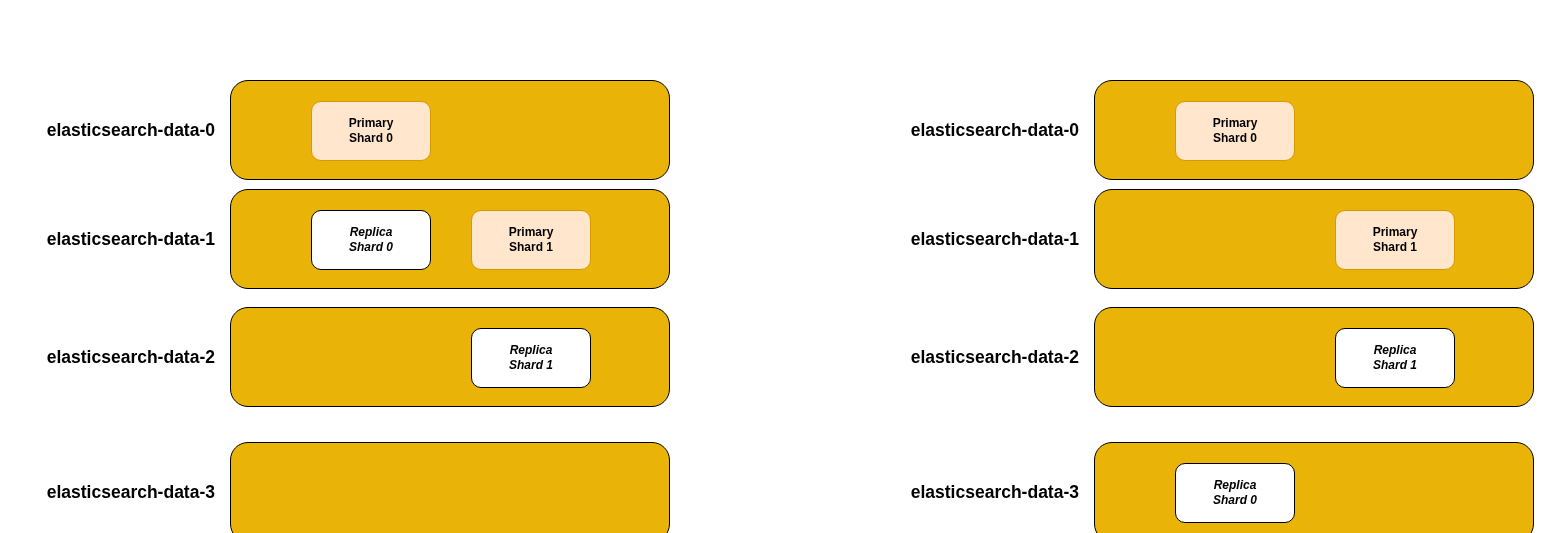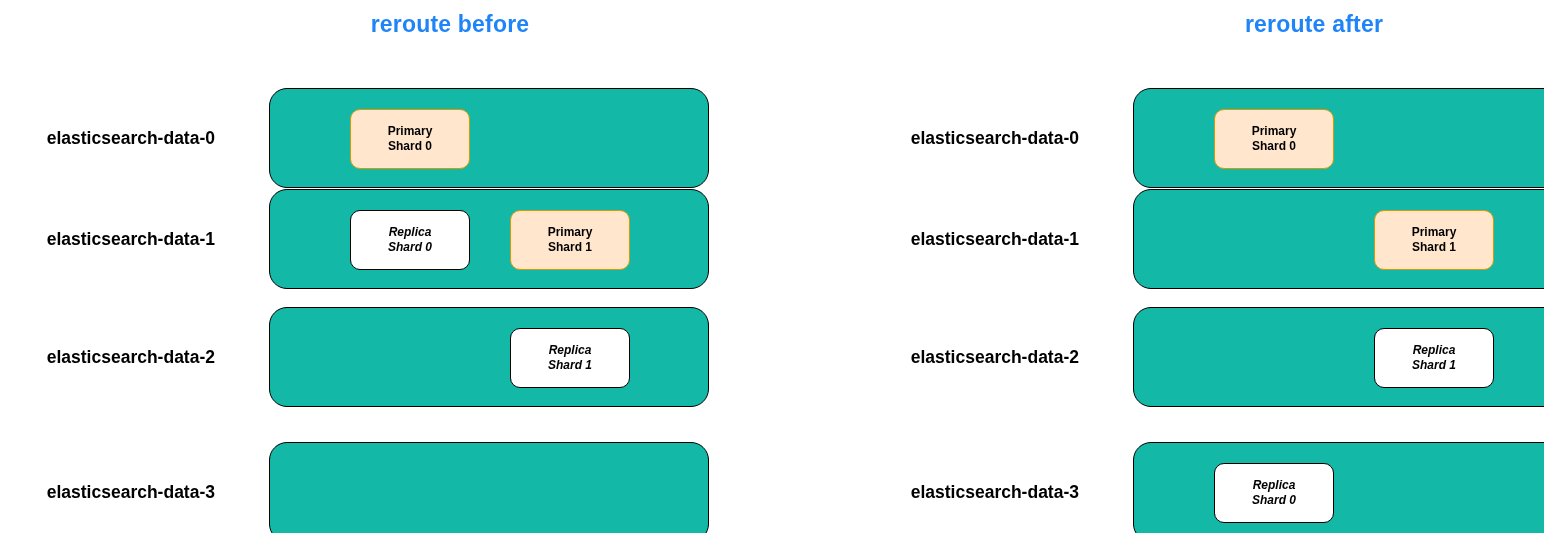--- a/index.html
+++ b/index.html
@@ -35,21 +35,21 @@
     color: var(--title-text, #1E84F8);
     letter-spacing: 0.2px;
   }
 
   .node-row {
     position: absolute;
     left: 0;
     width: 675px;
     height: 100px;
   }
-  .row-0 { top: 88px;  }
+  .row-0 { top: 80px;  }
   .row-1 { top: 189px; }
   .row-2 { top: 307px; }
   .row-3 { top: 442px; }
 
   .node-label {
     position: absolute;
     left: 0;
     top: 0;
     width: 215px;
     height: 100px;
@@ -64,22 +64,21 @@
 
   .node-box {
     position: absolute;
     left: 230px;
     top: 0;
     width: 440px;
     height: 100px;
     box-sizing: border-box;
     border: 1.3px solid var(--node-stroke, #000000);
     border-radius: 18px;
-    background: #14b8a6;
-    margin-left: 39px;
+    background: #eab308;
   }
 
   .shard {
     position: absolute;
     top: 20px;
     width: 120px;
     height: 60px;
     box-sizing: border-box;
     border-radius: 10px;
     display: flex;
@@ -103,21 +102,20 @@
     border: 1.5px solid var(--replica-stroke, #000000);
     font-style: italic;
   }
 </style>
 </head>
 <body>
 
 <div class="canvas">
 
   <div class="diagram diagram-before">
-    <div class="diagram-title">reroute before</div>
 
     <div class="node-row row-0">
       <div class="node-label">elasticsearch-data-0</div>
       <div class="node-box">
         <div class="shard primary slot-0">Primary
 Shard 0</div>
       </div>
     </div>
 
     <div class="node-row row-1">
@@ -138,21 +136,20 @@
       </div>
     </div>
 
     <div class="node-row row-3">
       <div class="node-label">elasticsearch-data-3</div>
       <div class="node-box"></div>
     </div>
   </div>
 
   <div class="diagram diagram-after">
-    <div class="diagram-title">reroute after</div>
 
     <div class="node-row row-0">
       <div class="node-label">elasticsearch-data-0</div>
       <div class="node-box">
         <div class="shard primary slot-0">Primary
 Shard 0</div>
       </div>
     </div>
 
     <div class="node-row row-1">

